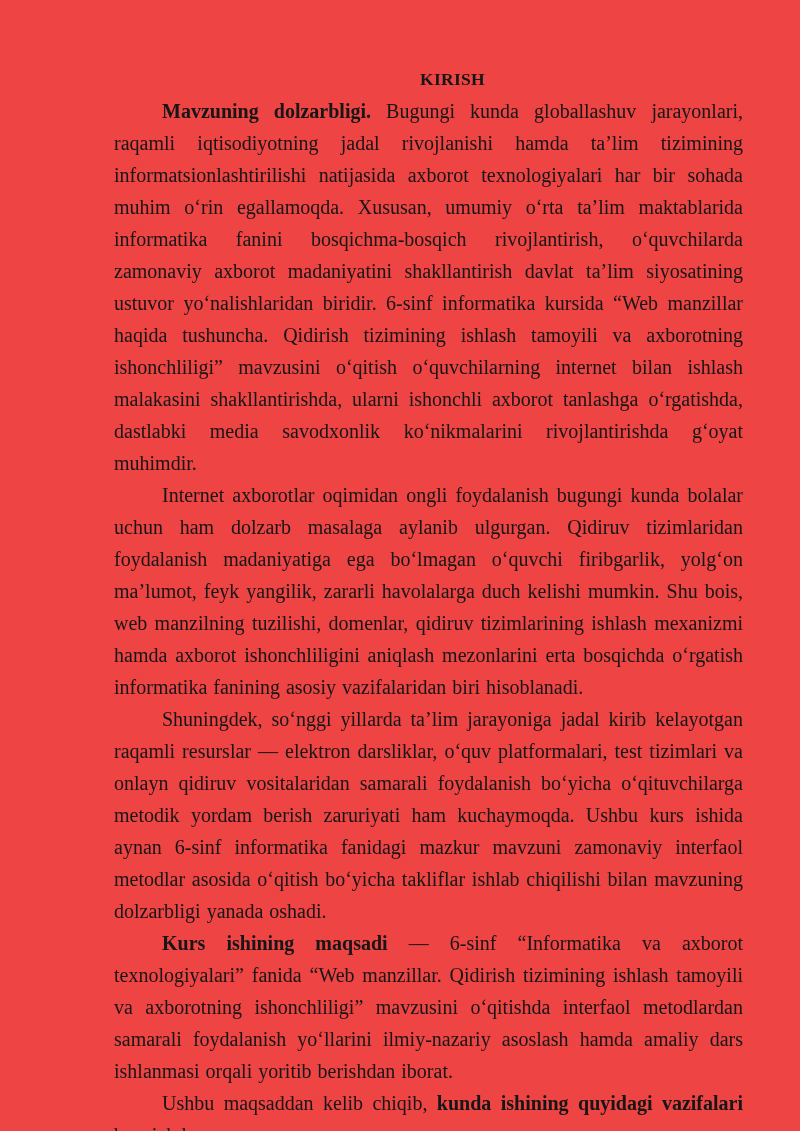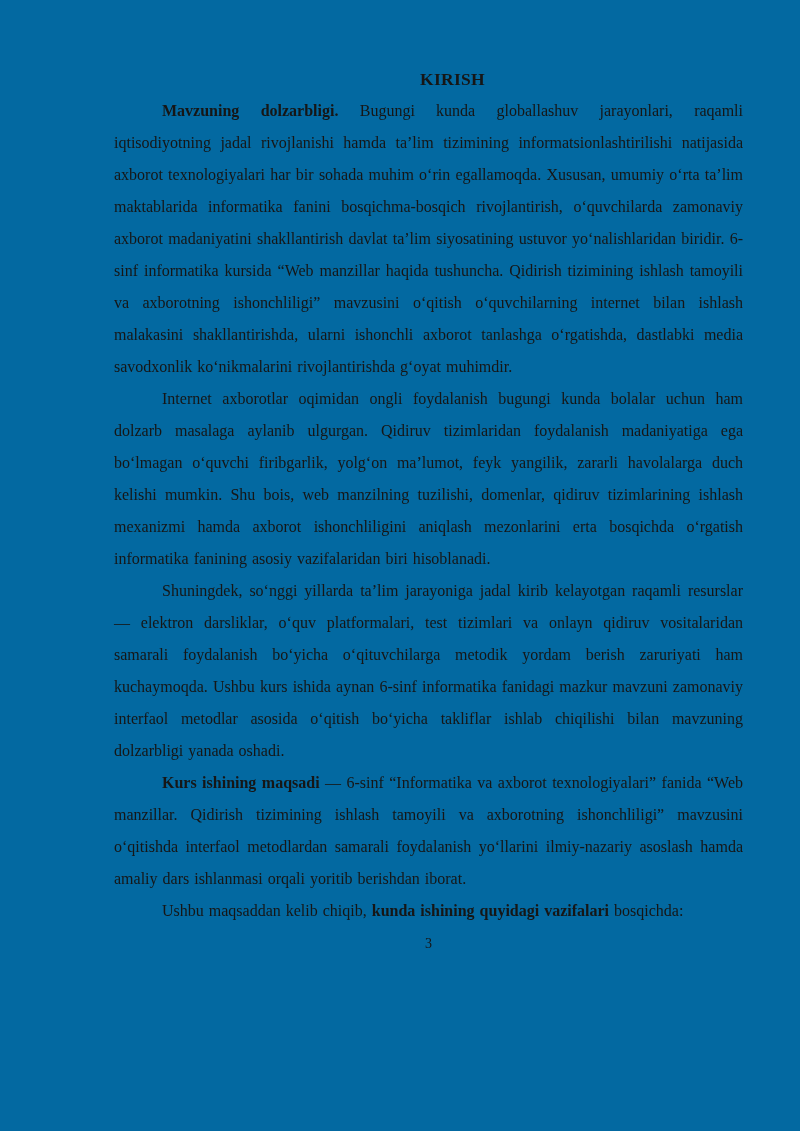--- a/index.html
+++ b/index.html
@@ -5,37 +5,37 @@
   html, body {
     margin: 0;
     padding: 0;
     background: #ffffff;
   }
   .page {
     position: relative;
     width: 800px;
     height: 1131px;
     box-sizing: border-box;
-    background: #0369a1;
+    background: #ef4444;
     color: #161616;
     font-family: "Liberation Serif", "DejaVu Serif", serif;
     padding: 63px 57px 0 114px;
     overflow: hidden;
   }
   .doc-title {
     font-size: 17.5px;
     font-weight: bold;
     line-height: 32px;
     text-align: center;
     margin: 0 0 0 48px; 
     letter-spacing: 0.3px;
   }
   .para {
     margin: 0;
-    font-size: 16px;
+    font-size: 20px;
     line-height: 32px;
     text-align: justify;
     text-indent: 48px;
     word-spacing: 1px;
   }
   .run { font-weight: normal; }
   .run.bold { font-weight: bold; }
   .page-number {
     font-size: 14px;
     line-height: 22px;

